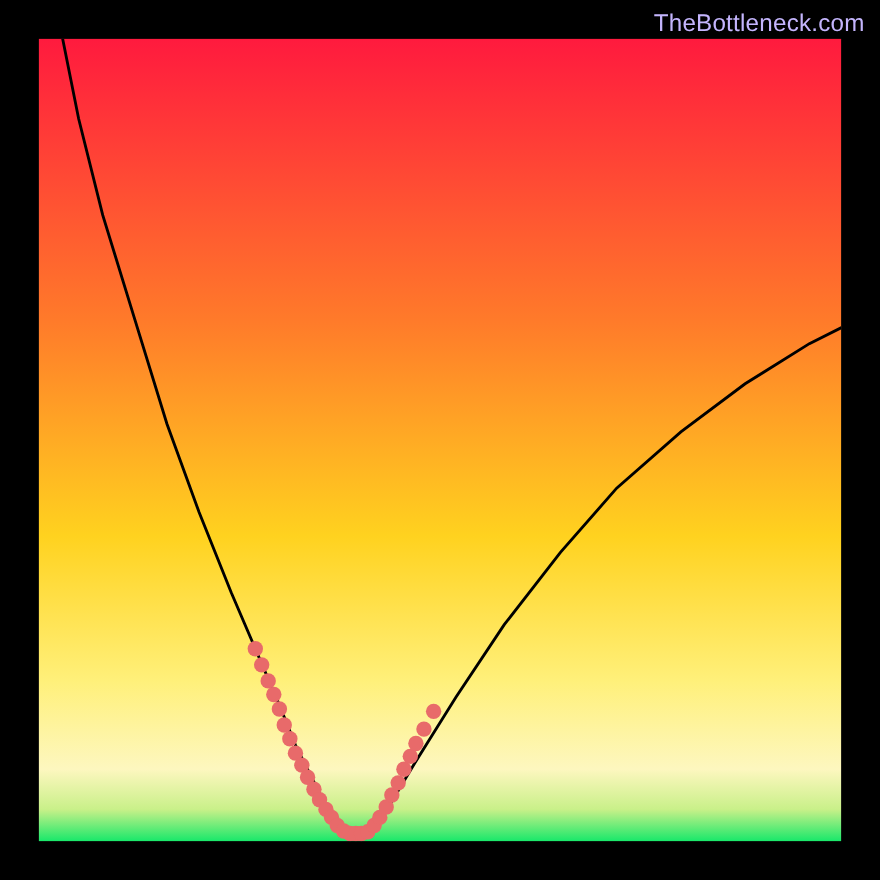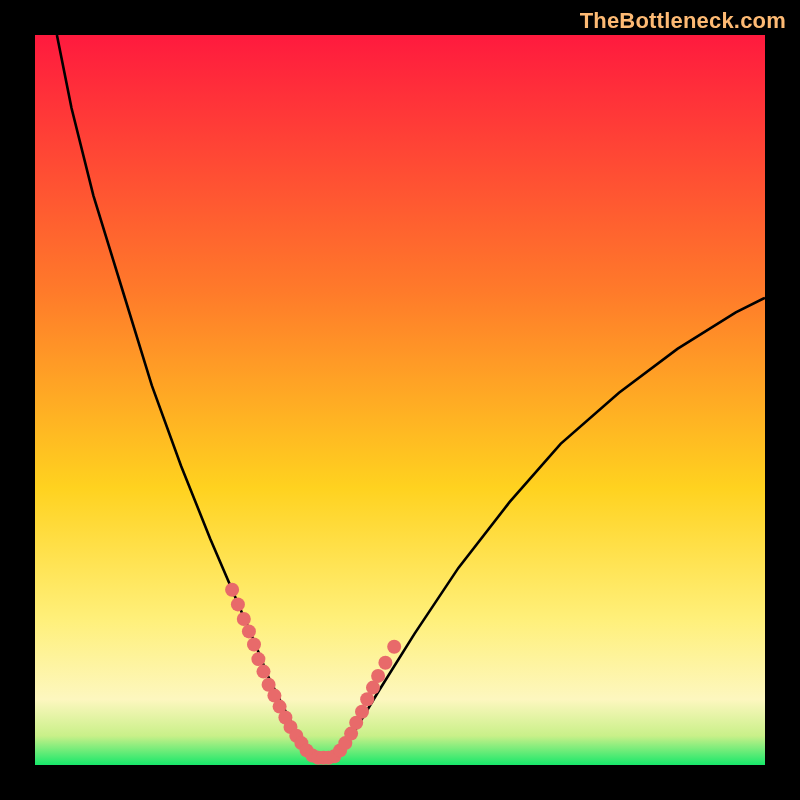--- a/index.html
+++ b/index.html
@@ -8,23 +8,23 @@
     width: 800px;
     height: 800px;
     background: #000;
     position: relative;
     font-family: Arial, sans-serif;
   }
   .watermark {
     position: absolute;
     top: 8px;
     right: 14px;
-    color: #fdba74;
+    color: #c4b5fd;
     font-size: 22px;
-    font-weight: 700;
+    font-weight: 400;
     letter-spacing: 0.2px;
     z-index: 10;
   }
   .plot-wrap {
     position: absolute;
     left: 35px;
     top: 35px;
     width: 730px;
     height: 730px;
     overflow: hidden;

